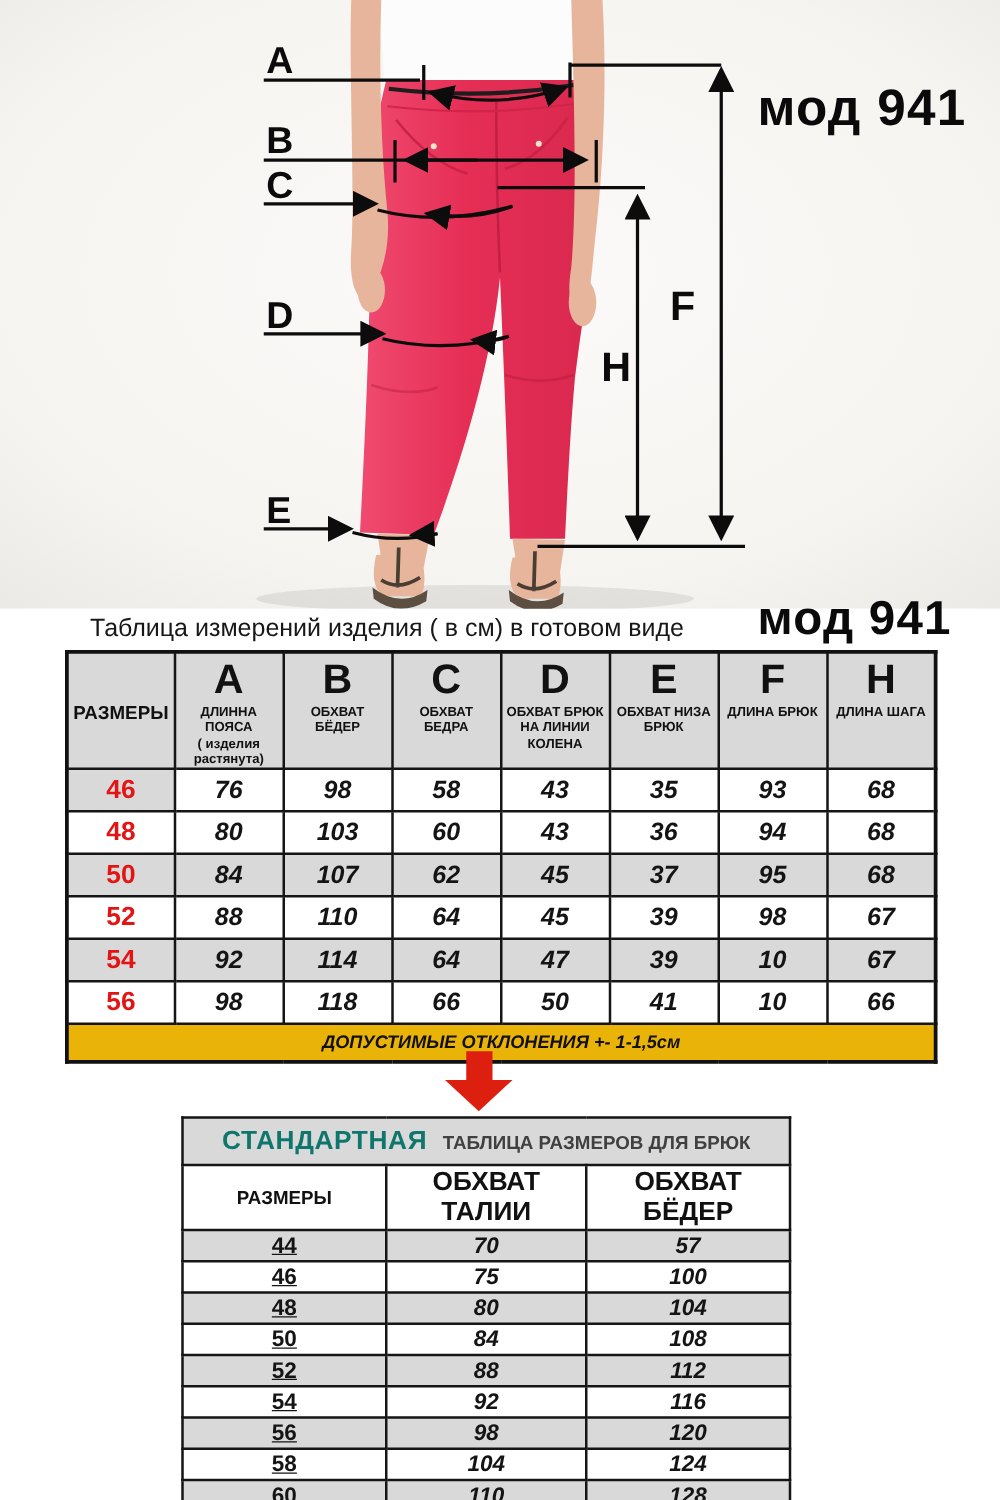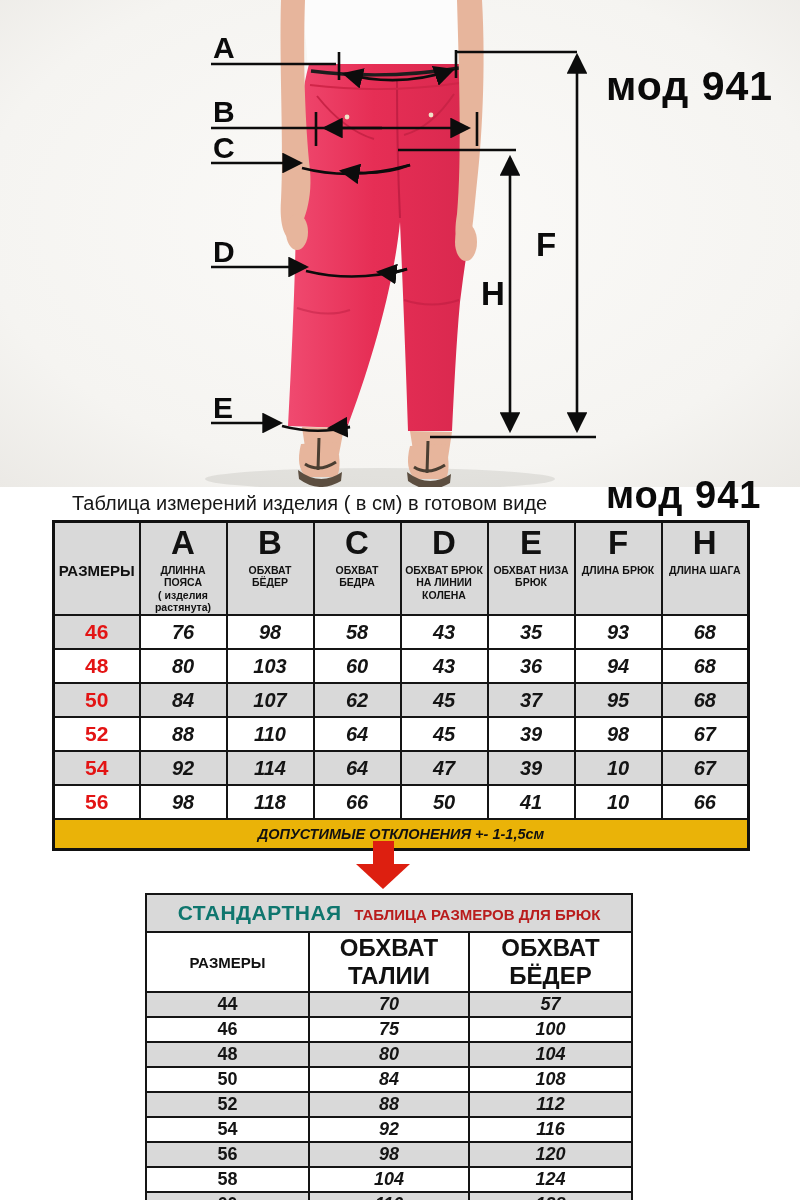--- a/index.html
+++ b/index.html
@@ -37,27 +37,27 @@
   .arrow-shaft{width:21px;height:23px;background:#dd1f10;margin:0 auto;}
   .arrow-head{width:0;height:0;border-left:27px solid transparent;border-right:27px solid transparent;
               border-top:25px solid #dd1f10;}
 
   
   .t2{position:absolute;left:145px;top:893px;width:488px;border-collapse:collapse;table-layout:fixed;
       border:2px solid #111;background:#fff;}
   .t2 td{border:2px solid #151515;text-align:center;vertical-align:middle;font-weight:bold;}
   .t2 .title-row td{background:#d9d9d9;height:34px;}
   .t2 .title-red{color:#0f766e;font-size:21px;letter-spacing:.5px;}
-  .t2 .title-black{color:#b91c1c;font-size:15px;margin-left:8px;}
+  .t2 .title-black{color:#404040;font-size:15px;margin-left:8px;}
   .t2 .hrow2 td{background:#ffffff;height:42px;}
   .t2 .h-sizes{font-size:15px;}
-  .t2 .h-big{font-size:24px;border-radius:10px;}
+  .t2 .h-big{font-size:21px;border-radius:10px;}
   .t2 tbody td{height:21px;background:#fff;}
   .t2 tbody tr:nth-child(odd) td{background:#d9d9d9;}
-  .t2 .sz2{font-size:18px;color:#141414;}
+  .t2 .sz2{font-size:18px;color:#141414;text-decoration:underline;}
   .t2 .val2{font-size:18px;font-style:italic;color:#141414;}
 </style>
 </head>
 <body>
 
 <div id="page">
 
   <div class="photo-section">
     <svg width="800" height="487" viewBox="0 0 800 487">
       <defs>

